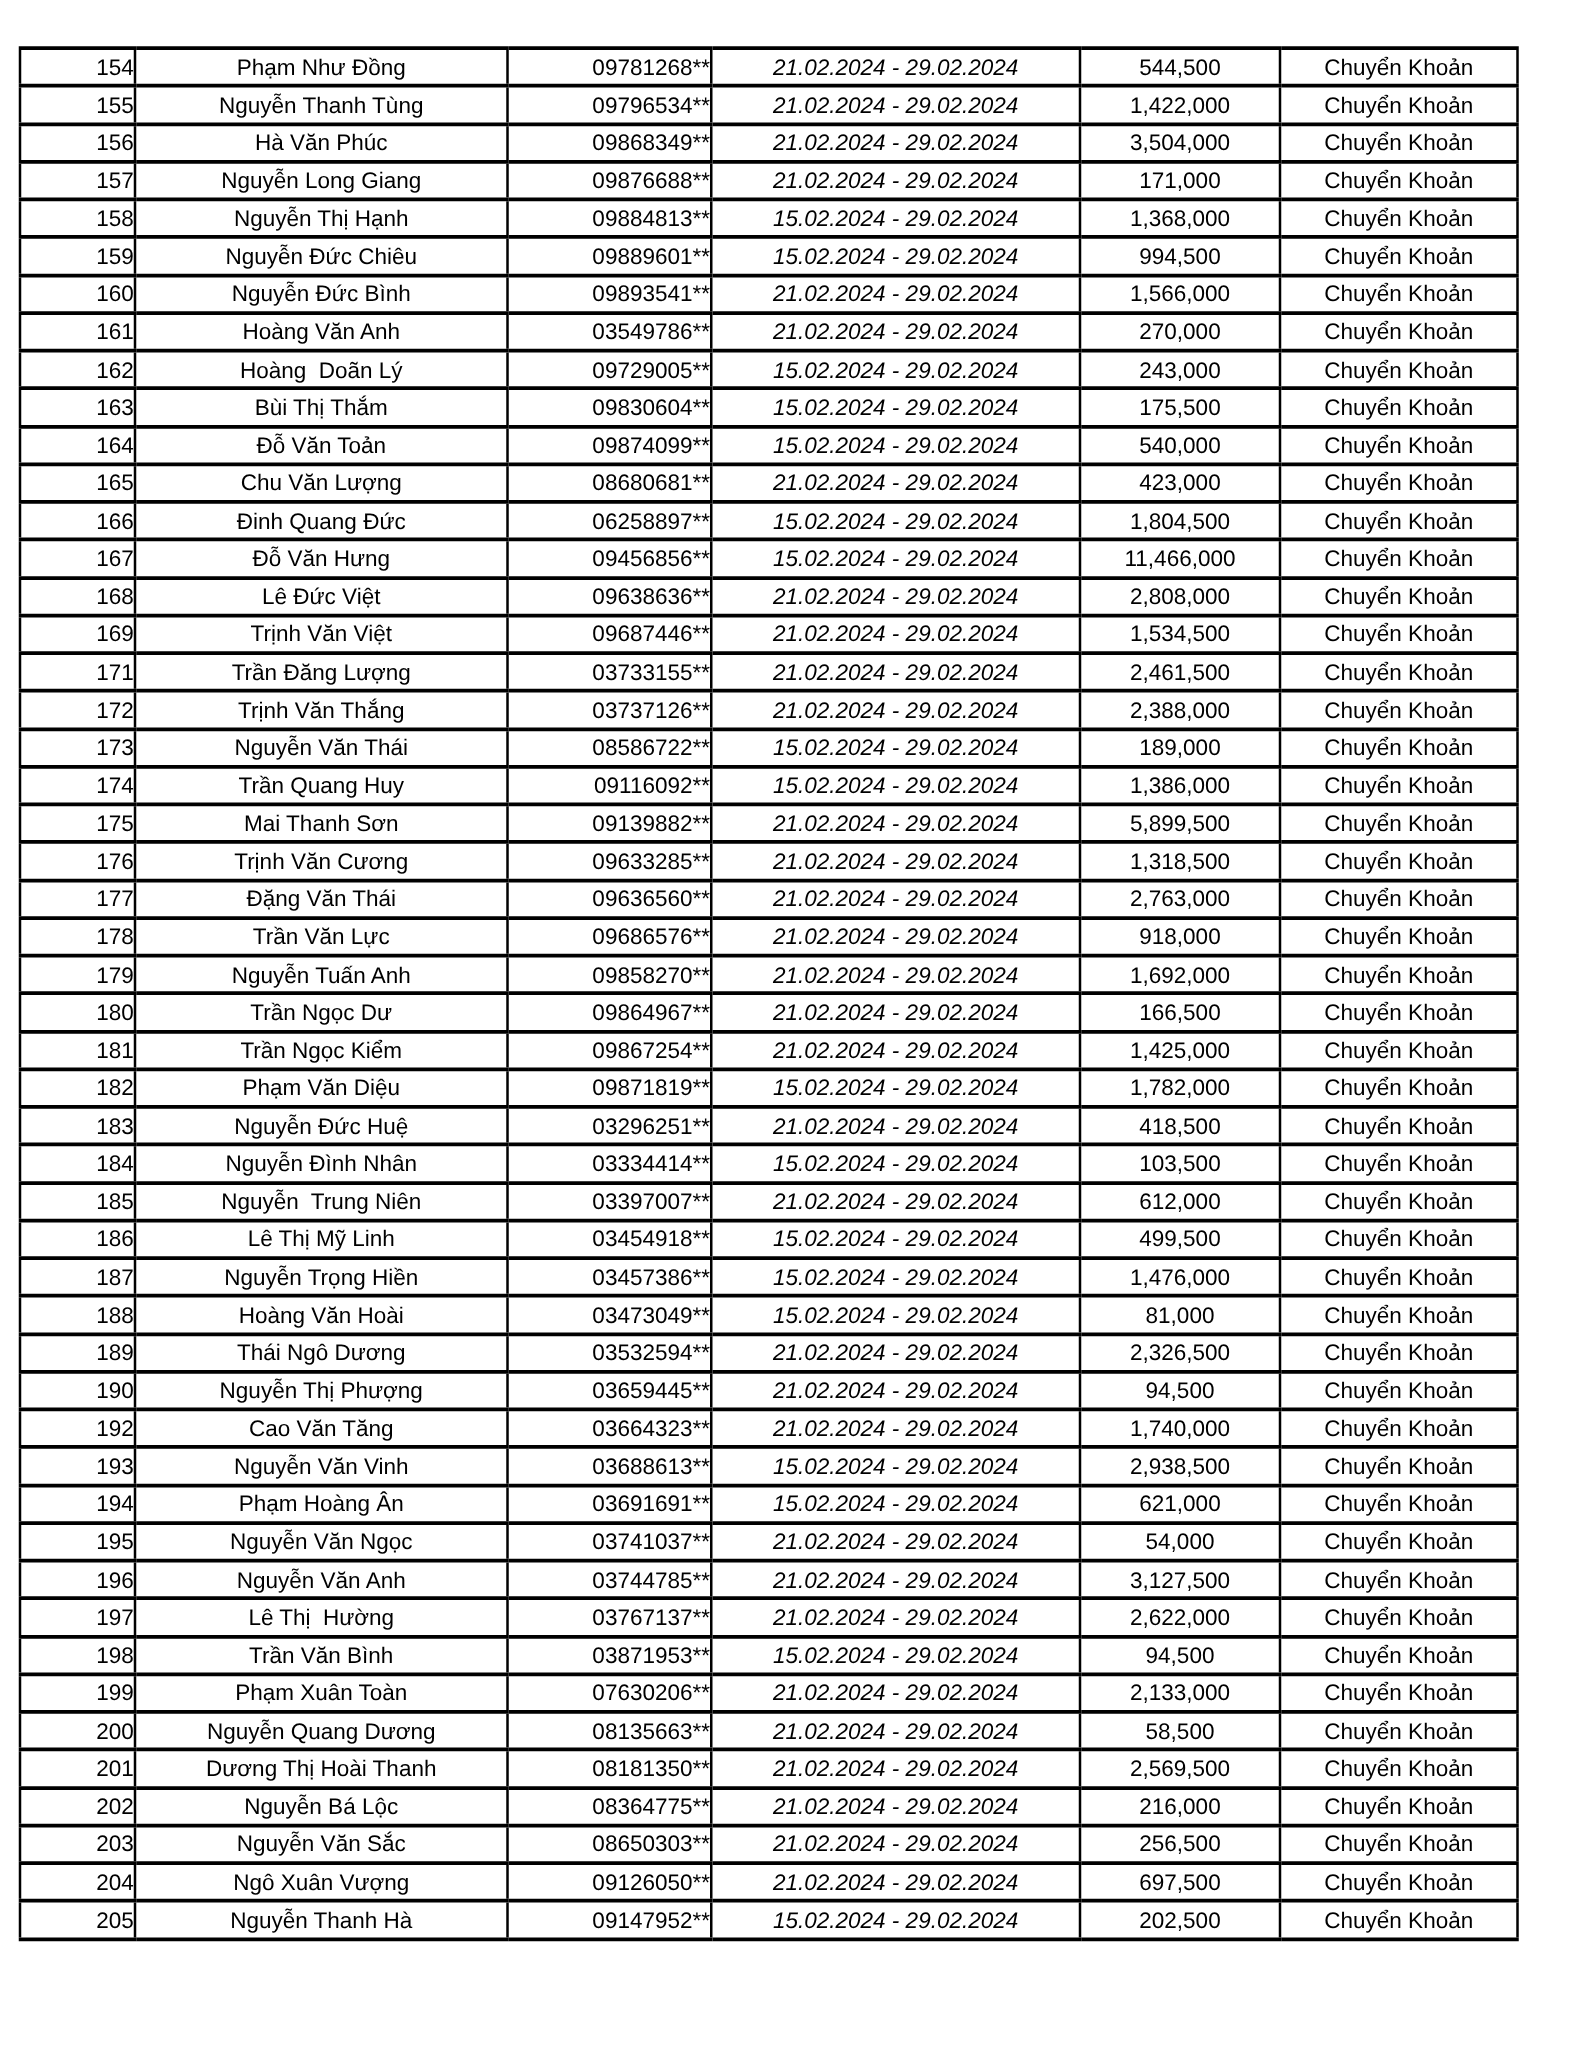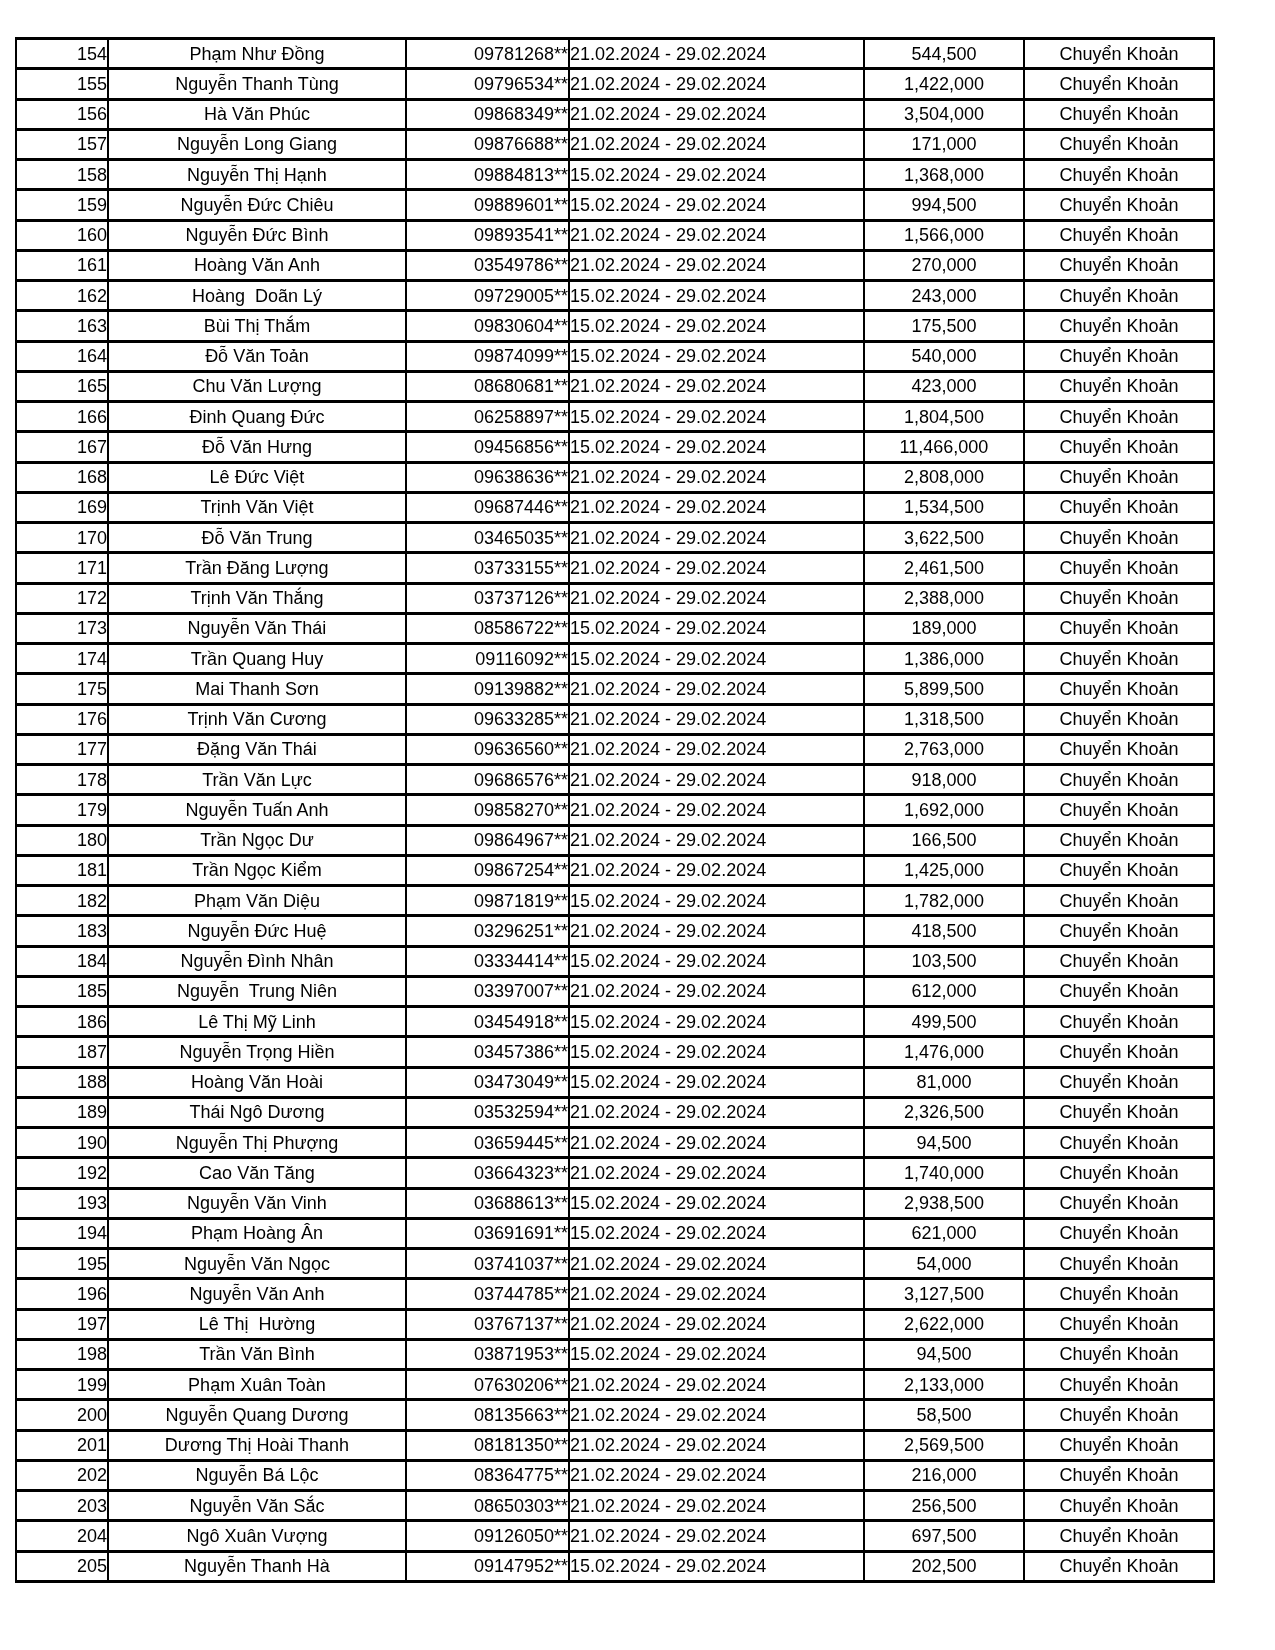--- a/index.html
+++ b/index.html
@@ -34,21 +34,21 @@
     font-size: 18px;
     line-height: 1;
     color: #000;
     white-space: pre;
     overflow: hidden;
     vertical-align: middle;
   }
   td.c-no     { text-align: right;  padding-right: 5px; }
   td.c-name   { text-align: center;   padding-left: 6px;  }
   td.c-phone  { text-align: right; }
-  td.c-period { text-align: left; }
+  td.c-period { text-align: center; font-style: italic; }
   td.c-amount { text-align: center;  padding-right: 8px; }
   td.c-method { text-align: center;   padding-left: 11px; }
 </style>
 </head>
 <body>
 
 <div class="page">
   <table class="pay-table">
     <colgroup>
       <col style="width:92px">
@@ -181,28 +181,20 @@
         </tr>
         <tr>
           <td class="c-no">169</td>
           <td class="c-name">Trịnh Văn Việt</td>
           <td class="c-phone">09687446**</td>
           <td class="c-period">21.02.2024 - 29.02.2024</td>
           <td class="c-amount">1,534,500</td>
           <td class="c-method">Chuyển Khoản</td>
         </tr>
         <tr>
-          <td class="c-no">170</td>
-          <td class="c-name">Đỗ Văn Trung</td>
-          <td class="c-phone">03465035**</td>
-          <td class="c-period">21.02.2024 - 29.02.2024</td>
-          <td class="c-amount">3,622,500</td>
-          <td class="c-method">Chuyển Khoản</td>
-        </tr>
-        <tr>
           <td class="c-no">171</td>
           <td class="c-name">Trần Đăng Lượng</td>
           <td class="c-phone">03733155**</td>
           <td class="c-period">21.02.2024 - 29.02.2024</td>
           <td class="c-amount">2,461,500</td>
           <td class="c-method">Chuyển Khoản</td>
         </tr>
         <tr>
           <td class="c-no">172</td>
           <td class="c-name">Trịnh Văn Thắng</td>

